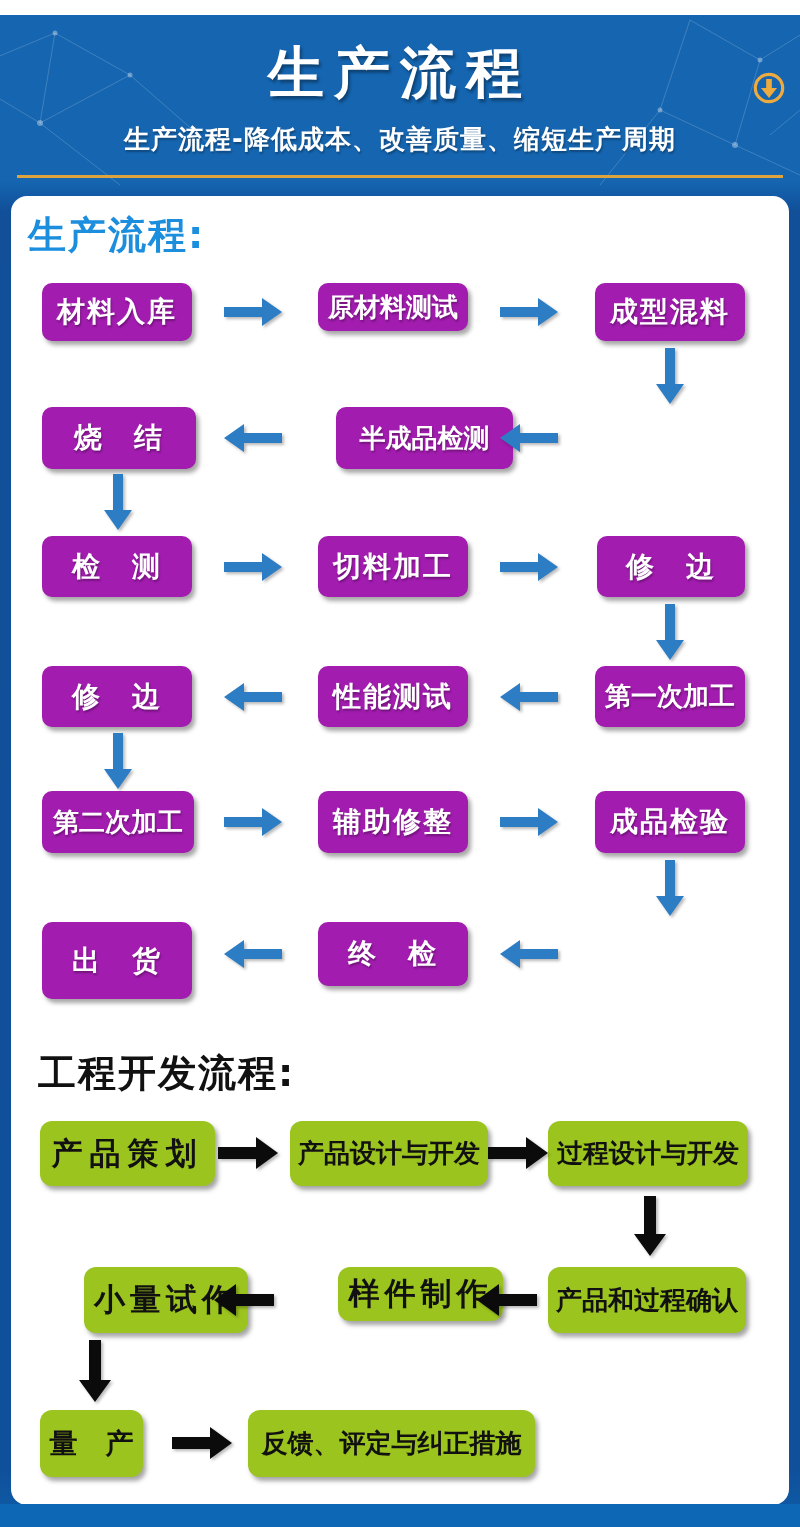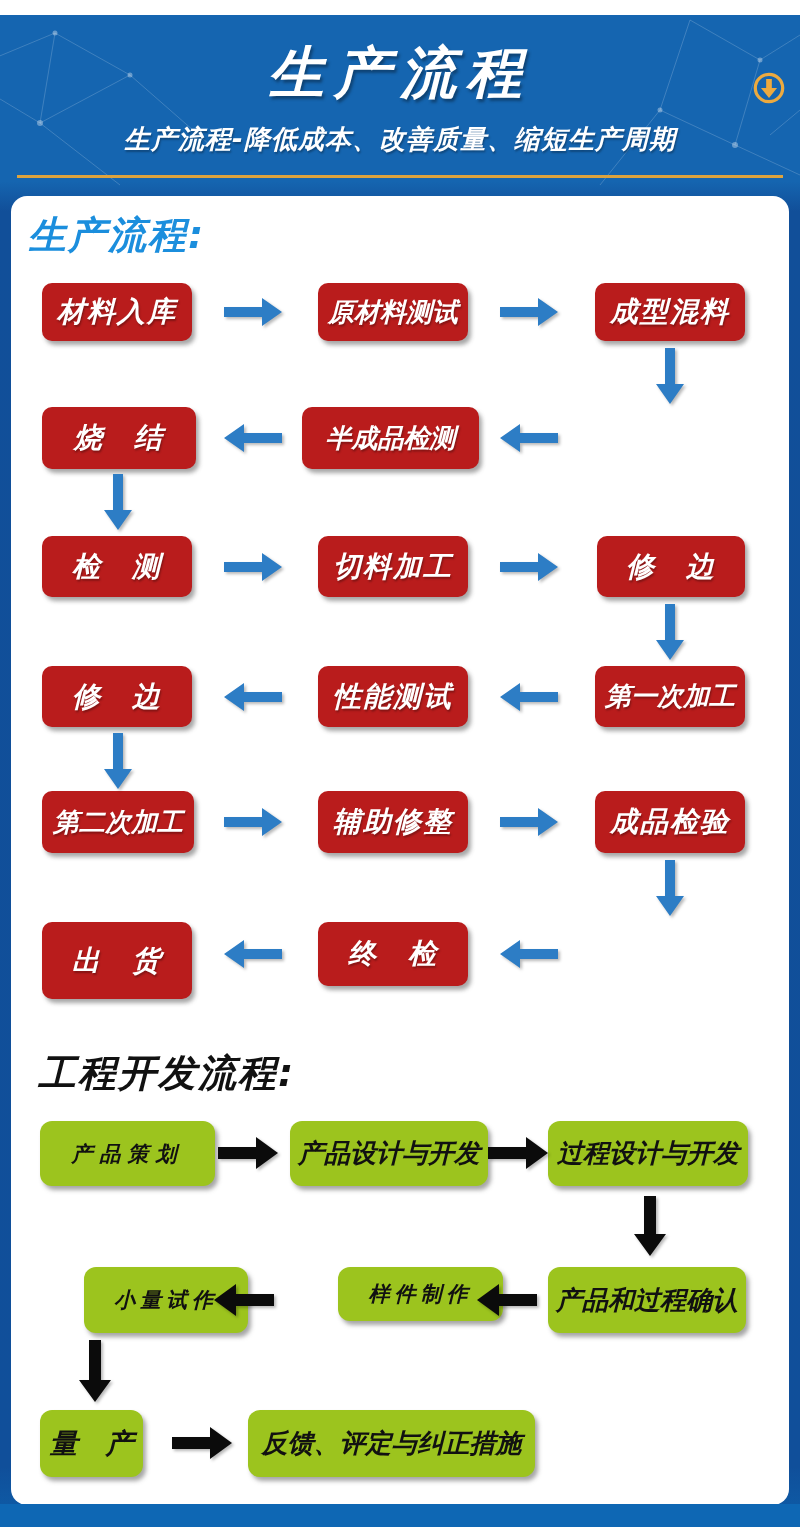--- a/index.html
+++ b/index.html
@@ -1,17 +1,17 @@
 <!DOCTYPE html>
 <html><head>
 <meta charset="utf-8">
 <style>
   html,body{margin:0;padding:0;}
   body{font-family:"DejaVu Sans","Liberation Sans",sans-serif;}
-  .page{position:relative;width:800px;height:1527px;background:#ffffff;overflow:hidden;font-style:italic;}
+  .page{position:relative;width:800px;height:1527px;background:#ffffff;overflow:hidden;}
 
   
   .backdrop{position:absolute;left:0;top:15px;width:800px;height:1512px;
     background:linear-gradient(180deg,#1565b0 0%,#1565b0 11%,#114f99 13%,#104f9a 96%,#0d5ea9 100%);}
   .bottom-strip{position:absolute;left:0;top:1504px;width:800px;height:23px;background:#0e67b4;}
 
   
   .hdr-title{position:absolute;left:0;top:36px;width:800px;text-align:center;color:#fff;
     font-size:56px;font-weight:bold;letter-spacing:10px;text-shadow:2px 3px 3px rgba(0,0,0,.35);}
   .hdr-sub{position:absolute;left:0;top:122px;width:800px;text-align:center;color:#fff;
@@ -21,26 +21,26 @@
   .net{position:absolute;left:0;top:15px;width:800px;height:175px;pointer-events:none;}
 
   
   .panel{position:absolute;left:11px;top:196px;width:778px;height:1309px;background:#ffffff;border-radius:16px;}
 
   
   .h-blue{position:absolute;left:28px;top:210px;font-size:38px;font-weight:bold;color:#1b8edd;letter-spacing:2px;}
   .h-black{position:absolute;left:38px;top:1048px;font-size:38px;font-weight:bold;color:#111;letter-spacing:2px;}
 
   
-  .bluebox{position:absolute;background:#b91c1c;border-radius:10px;color:#fff;font-weight:bold;
+  .bluebox{position:absolute;background:#a21caf;border-radius:10px;color:#fff;font-weight:bold;
     display:flex;align-items:center;justify-content:center;font-size:28px;letter-spacing:2px;
     box-shadow:3px 4px 4px rgba(60,60,60,.45);text-shadow:1px 2px 2px rgba(0,0,0,.3);}
   .f5{font-size:26px;letter-spacing:0;}
   .greenbox{position:absolute;background:#9cc41e;border-radius:12px;color:#111;font-weight:bold;
-    display:flex;align-items:center;justify-content:center;font-size:21px;letter-spacing:7px;
+    display:flex;align-items:center;justify-content:center;font-size:31px;letter-spacing:7px;
     box-shadow:3px 4px 4px rgba(80,80,80,.5);}
   .g-small{font-size:26px;letter-spacing:0;}
   .g-ls5{letter-spacing:5px;margin-left:46px;}
   .g-2c{font-size:28px;letter-spacing:0;}
 
   .arr{position:absolute;filter:drop-shadow(2px 2px 1.5px rgba(0,0,0,.28));}
 </style>
 </head>
 <body>
 
@@ -70,25 +70,25 @@
   <svg class="scroll-icon" viewBox="0 0 36 36">
     <circle cx="18" cy="18" r="14.5" fill="none" stroke="#edaa3f" stroke-width="3.4"></circle>
     <path d="M15 8.5h6v9.5h5.5L18 28.5 9.5 18H15z" fill="#edaa3f"></path>
   </svg>
 
   <div class="panel"></div>
 
   <div class="h-blue">生产流程:</div>
 
   <div class="bluebox" style="left:42px;top:283px;width:150px;height:58px">材料入库</div>
-  <div class="bluebox f5" style="left:318px;top:283px;width:150px;height:58px">原材料测试</div>
+  <div class="bluebox f5" style="left:318px;top:283px;width:150px;height:48px">原材料测试</div>
   <div class="bluebox" style="left:595px;top:283px;width:150px;height:58px">成型混料</div>
 
   <div class="bluebox" style="left:42px;top:407px;width:154px;height:62px">烧　结</div>
-  <div class="bluebox f5" style="left:302px;top:407px;width:177px;height:62px">半成品检测</div>
+  <div class="bluebox f5" style="left:336px;top:407px;width:177px;height:62px">半成品检测</div>
 
   <div class="bluebox" style="left:42px;top:536px;width:150px;height:61px">检　测</div>
   <div class="bluebox" style="left:318px;top:536px;width:150px;height:61px">切料加工</div>
   <div class="bluebox" style="left:597px;top:536px;width:148px;height:61px">修　边</div>
 
   <div class="bluebox" style="left:42px;top:666px;width:150px;height:61px">修　边</div>
   <div class="bluebox" style="left:318px;top:666px;width:150px;height:61px">性能测试</div>
   <div class="bluebox f5" style="left:595px;top:666px;width:150px;height:61px">第一次加工</div>
 
   <div class="bluebox f5" style="left:42px;top:791px;width:152px;height:62px">第二次加工</div>

